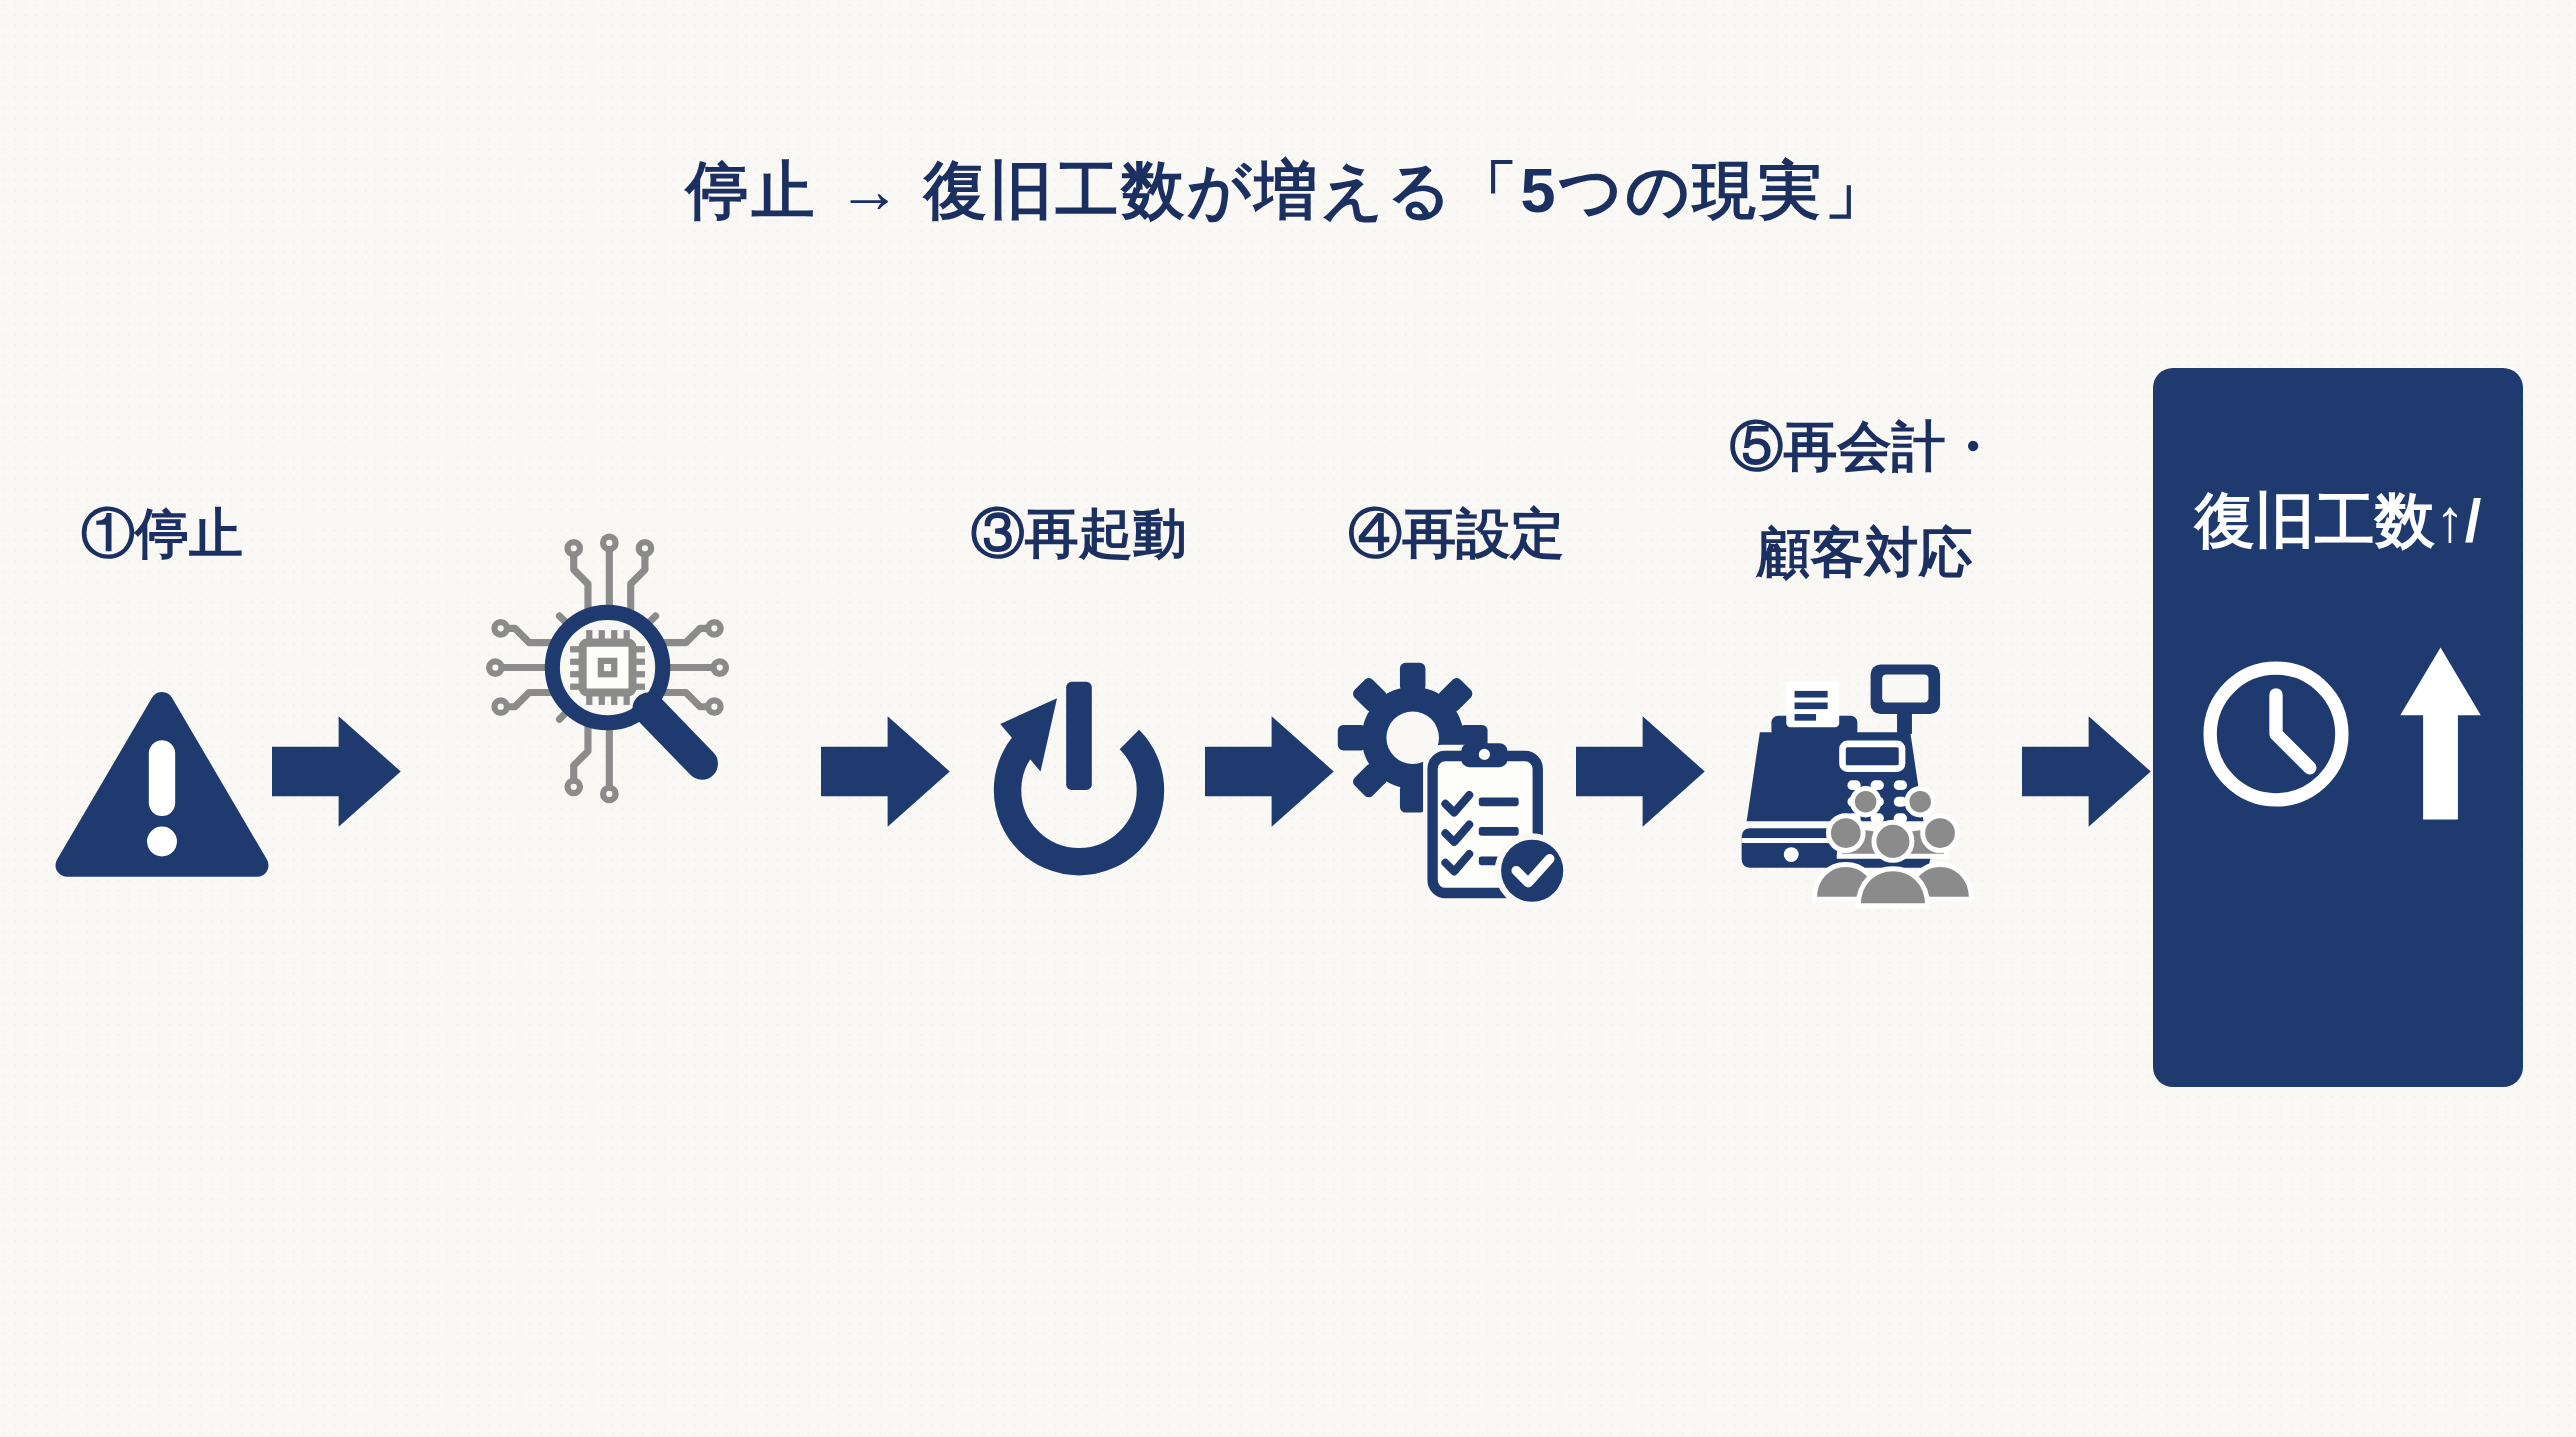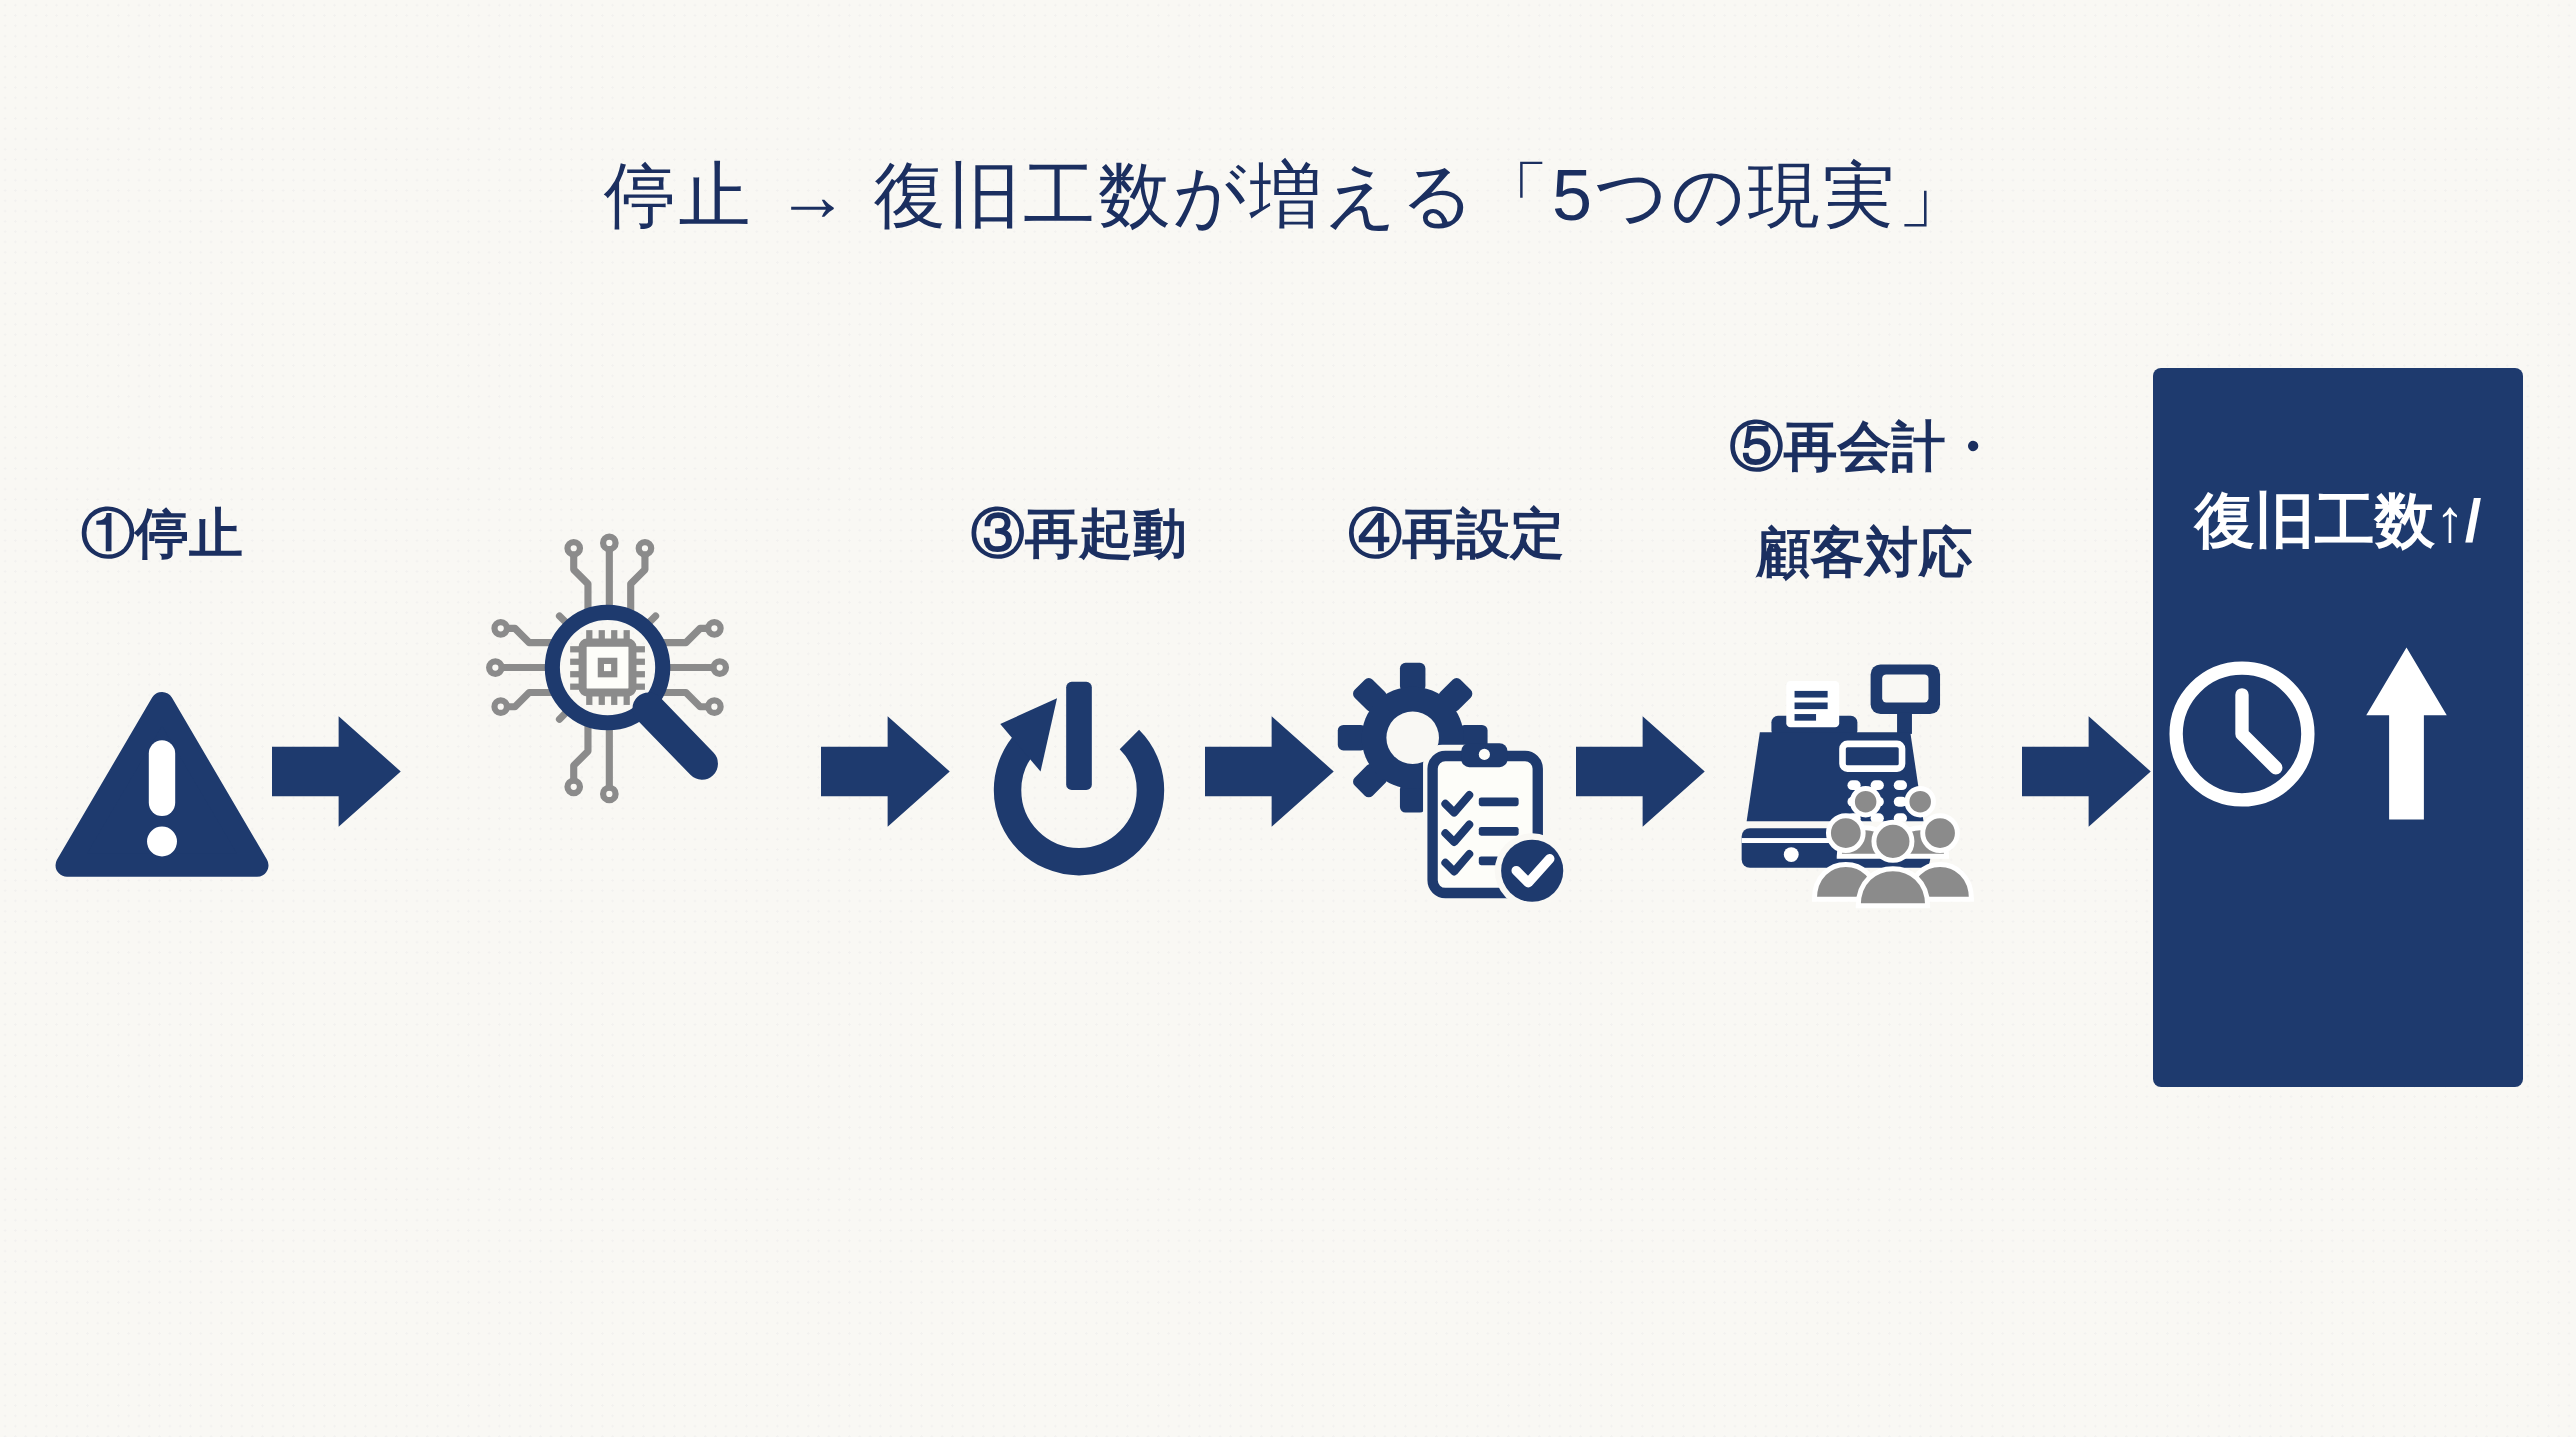--- a/index.html
+++ b/index.html
@@ -17,21 +17,21 @@
     width:2576px;height:1438px;
     background:var(--bg);
     background-image:radial-gradient(rgba(180,180,200,0.10) 1.1px, transparent 1.1px);
     background-size:10.3px 10.3px;
     overflow:hidden;
     font-family:"Liberation Sans", sans-serif;
   }
   .title{
     position:absolute;top:148px;left:0;right:0;
     text-align:center;
-    font-size:72px;font-weight:400;
+    font-size:63px;font-weight:700;
     letter-spacing:2.8px;
     color:var(--text);
     white-space:nowrap;
   }
   .flow{
     position:absolute;left:52px;top:368px;
     width:2471px;height:719px;
     display:flex;align-items:stretch;justify-content:space-between;
   }
   .step{display:flex;flex-direction:column;flex-shrink:0;}
@@ -50,22 +50,22 @@
   .flow-arrow{
     flex-shrink:0;
     margin-top:339px;
     width:131px;height:131px;
     color:var(--navy);
   }
   .result-box{
     flex-shrink:0;
     width:370px;height:719px;
     background:var(--navy);
-    border-radius:8px;
-    display:flex;flex-direction:column;
+    border-radius:20px;
+    display:flex;flex-direction:column;align-items:center;
     padding-top:114px;
   }
   .result-text{
     color:var(--white);
     font-size:60px;font-weight:800;line-height:1.3;
     text-align:center;white-space:nowrap;
   }
   .result-icons{
     margin-top:82px;
     display:flex;align-items:center;gap:28px;

